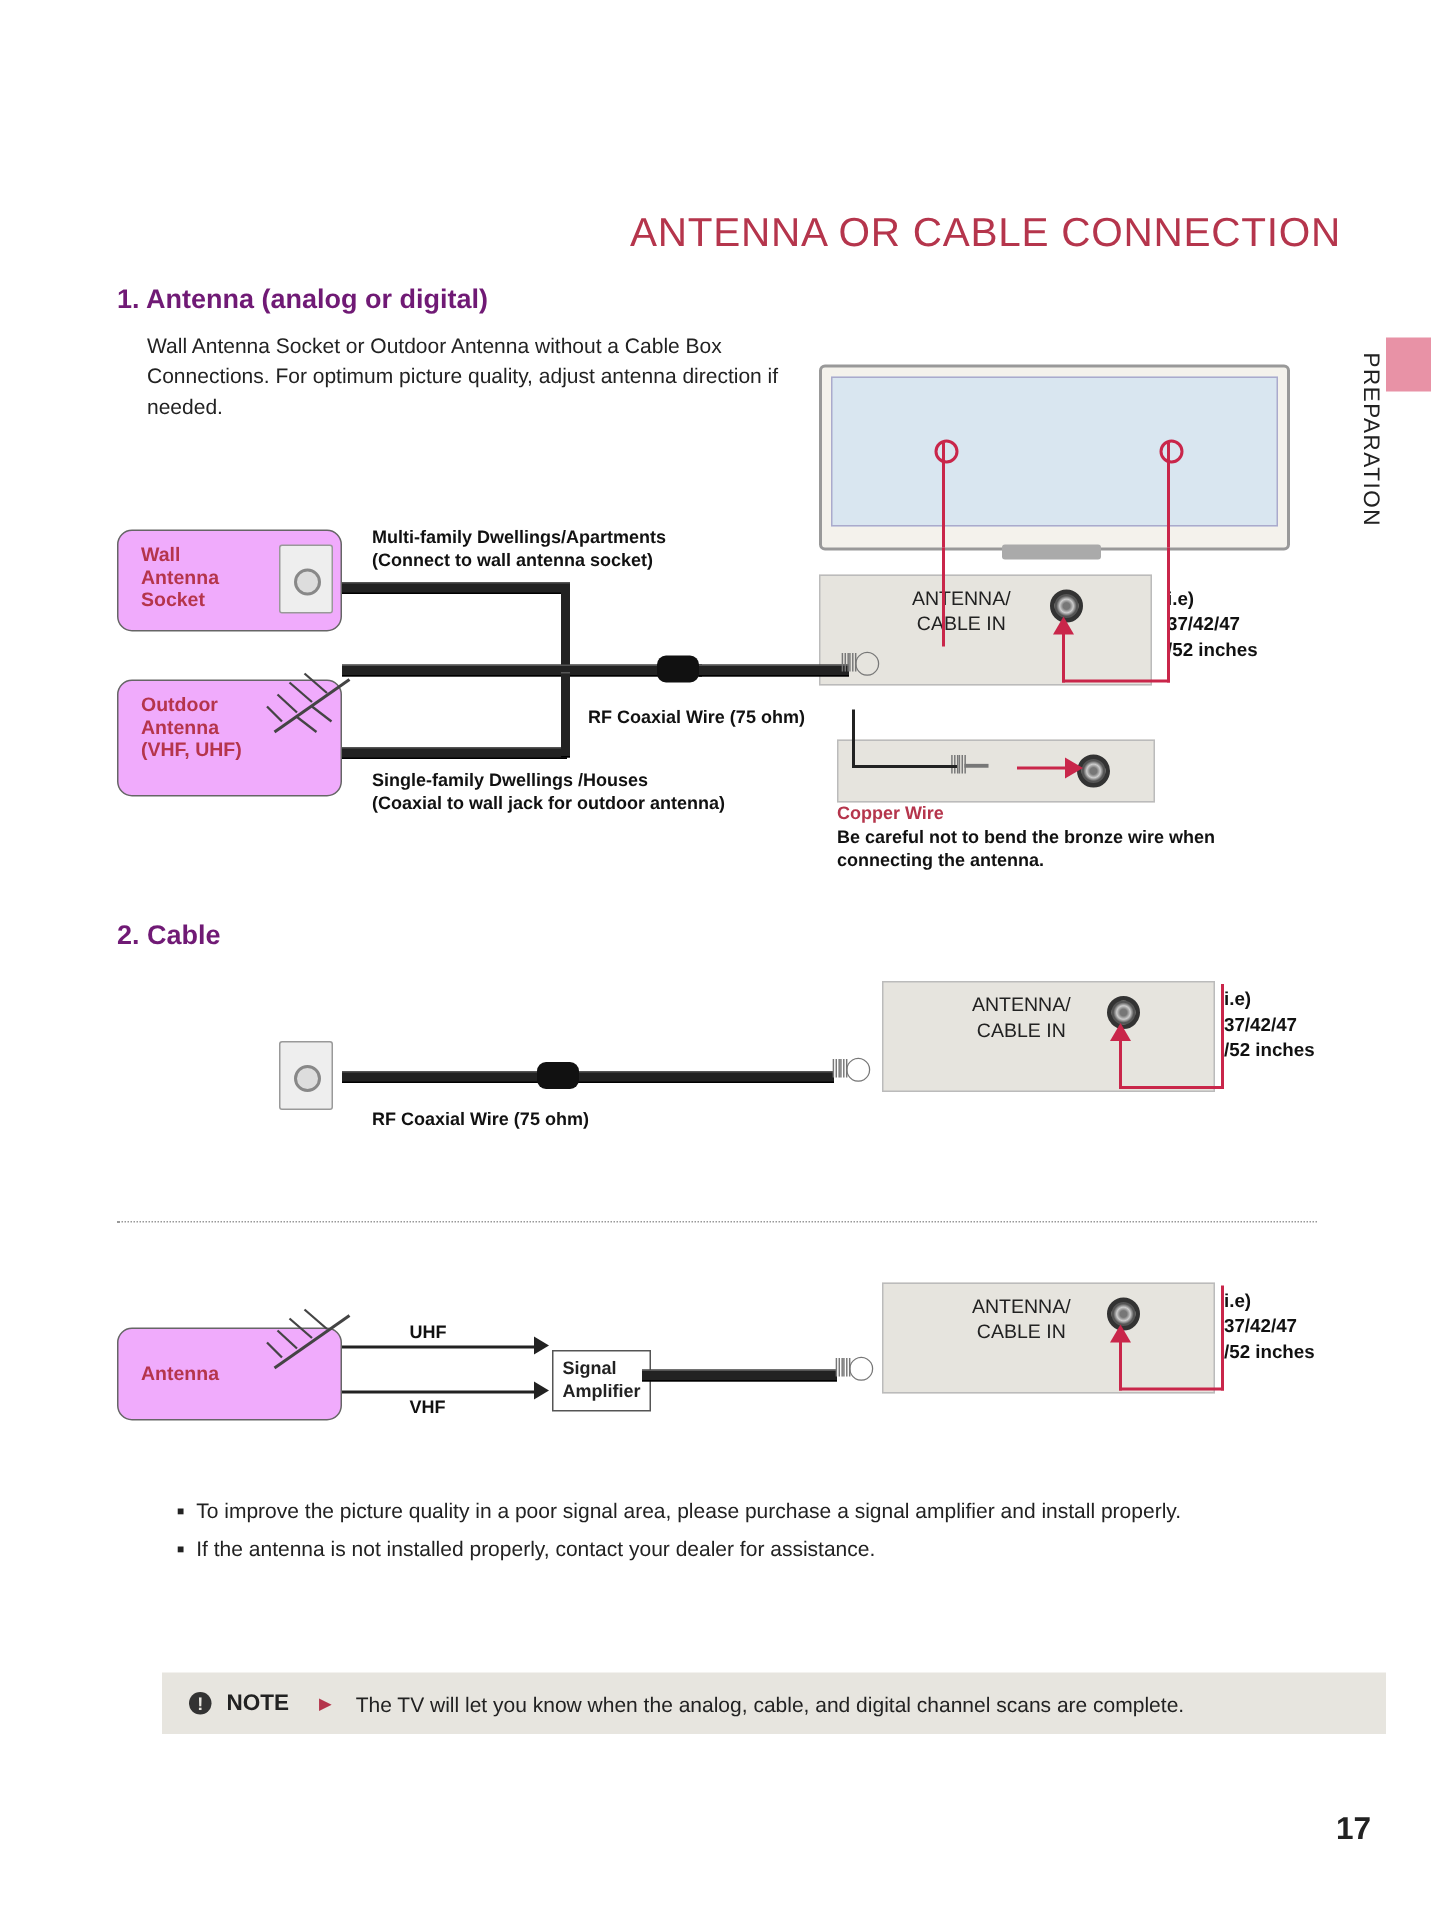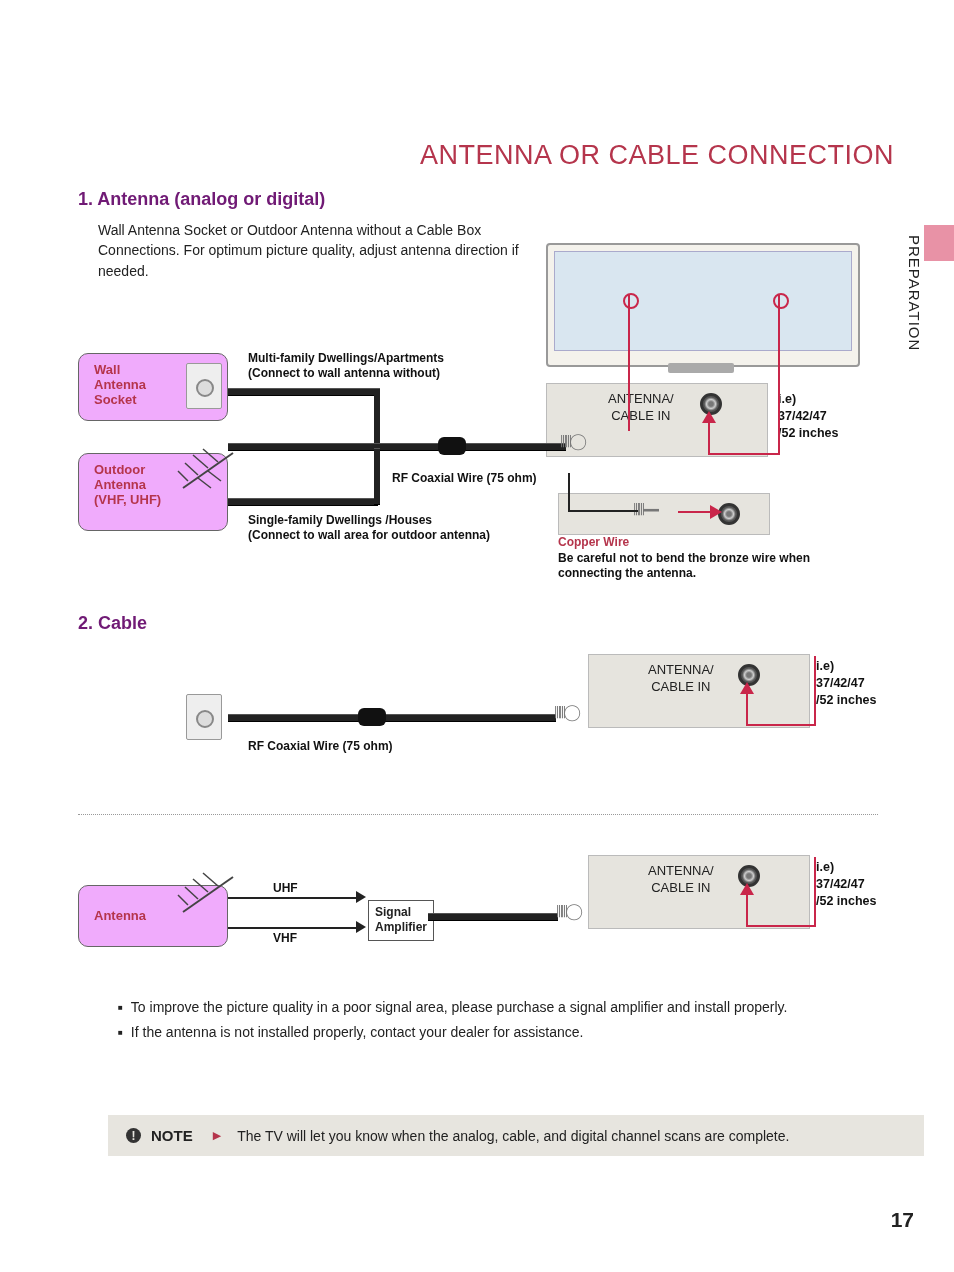--- a/index.html
+++ b/index.html
@@ -299,24 +299,24 @@
       <line x1="10" y1="45" x2="60" y2="10" stroke="#444" stroke-width="2"></line>
       <line x1="15" y1="38" x2="5" y2="28" stroke="#444" stroke-width="1.5"></line>
       <line x1="25" y1="32" x2="12" y2="20" stroke="#444" stroke-width="1.5"></line>
       <line x1="35" y1="25" x2="20" y2="12" stroke="#444" stroke-width="1.5"></line>
       <line x1="45" y1="19" x2="30" y2="6" stroke="#444" stroke-width="1.5"></line>
       <line x1="25" y1="35" x2="38" y2="45" stroke="#444" stroke-width="1.5"></line>
       <line x1="35" y1="28" x2="48" y2="38" stroke="#444" stroke-width="1.5"></line>
     </svg>
 
     <div class="small-label" style="left: 170px; top: 108px; white-space: pre-line;">Multi-family Dwellings/Apartments
-(Connect to wall antenna without)</div>
+(Connect to wall antenna socket)</div>
 
     <div class="small-label" style="left: 170px; top: 270px; white-space: pre-line;">Single-family Dwellings /Houses
-(Connect to wall area for outdoor antenna)</div>
+(Coaxial to wall jack for outdoor antenna)</div>
 
     <div class="thick-wire" style="left:150px; top:145px; width:150px;"></div>
     <div class="thick-wire" style="left:296px; top:145px; width:6px; height:60px;"></div>
     <div class="thick-wire" style="left:150px; top:200px; width:240px;"></div>
     <div class="thick-wire" style="left:150px; top:255px; width:150px;"></div>
     <div class="thick-wire" style="left:296px; top:205px; width:6px; height:55px;"></div>
     <div class="ferrite" style="left:360px; top:194px;"></div>
     <div class="thick-wire" style="left:388px; top:200px; width:100px;"></div>
     <span class="plug" style="left:482px; top:190px;">⦀⦀◯</span>
 

